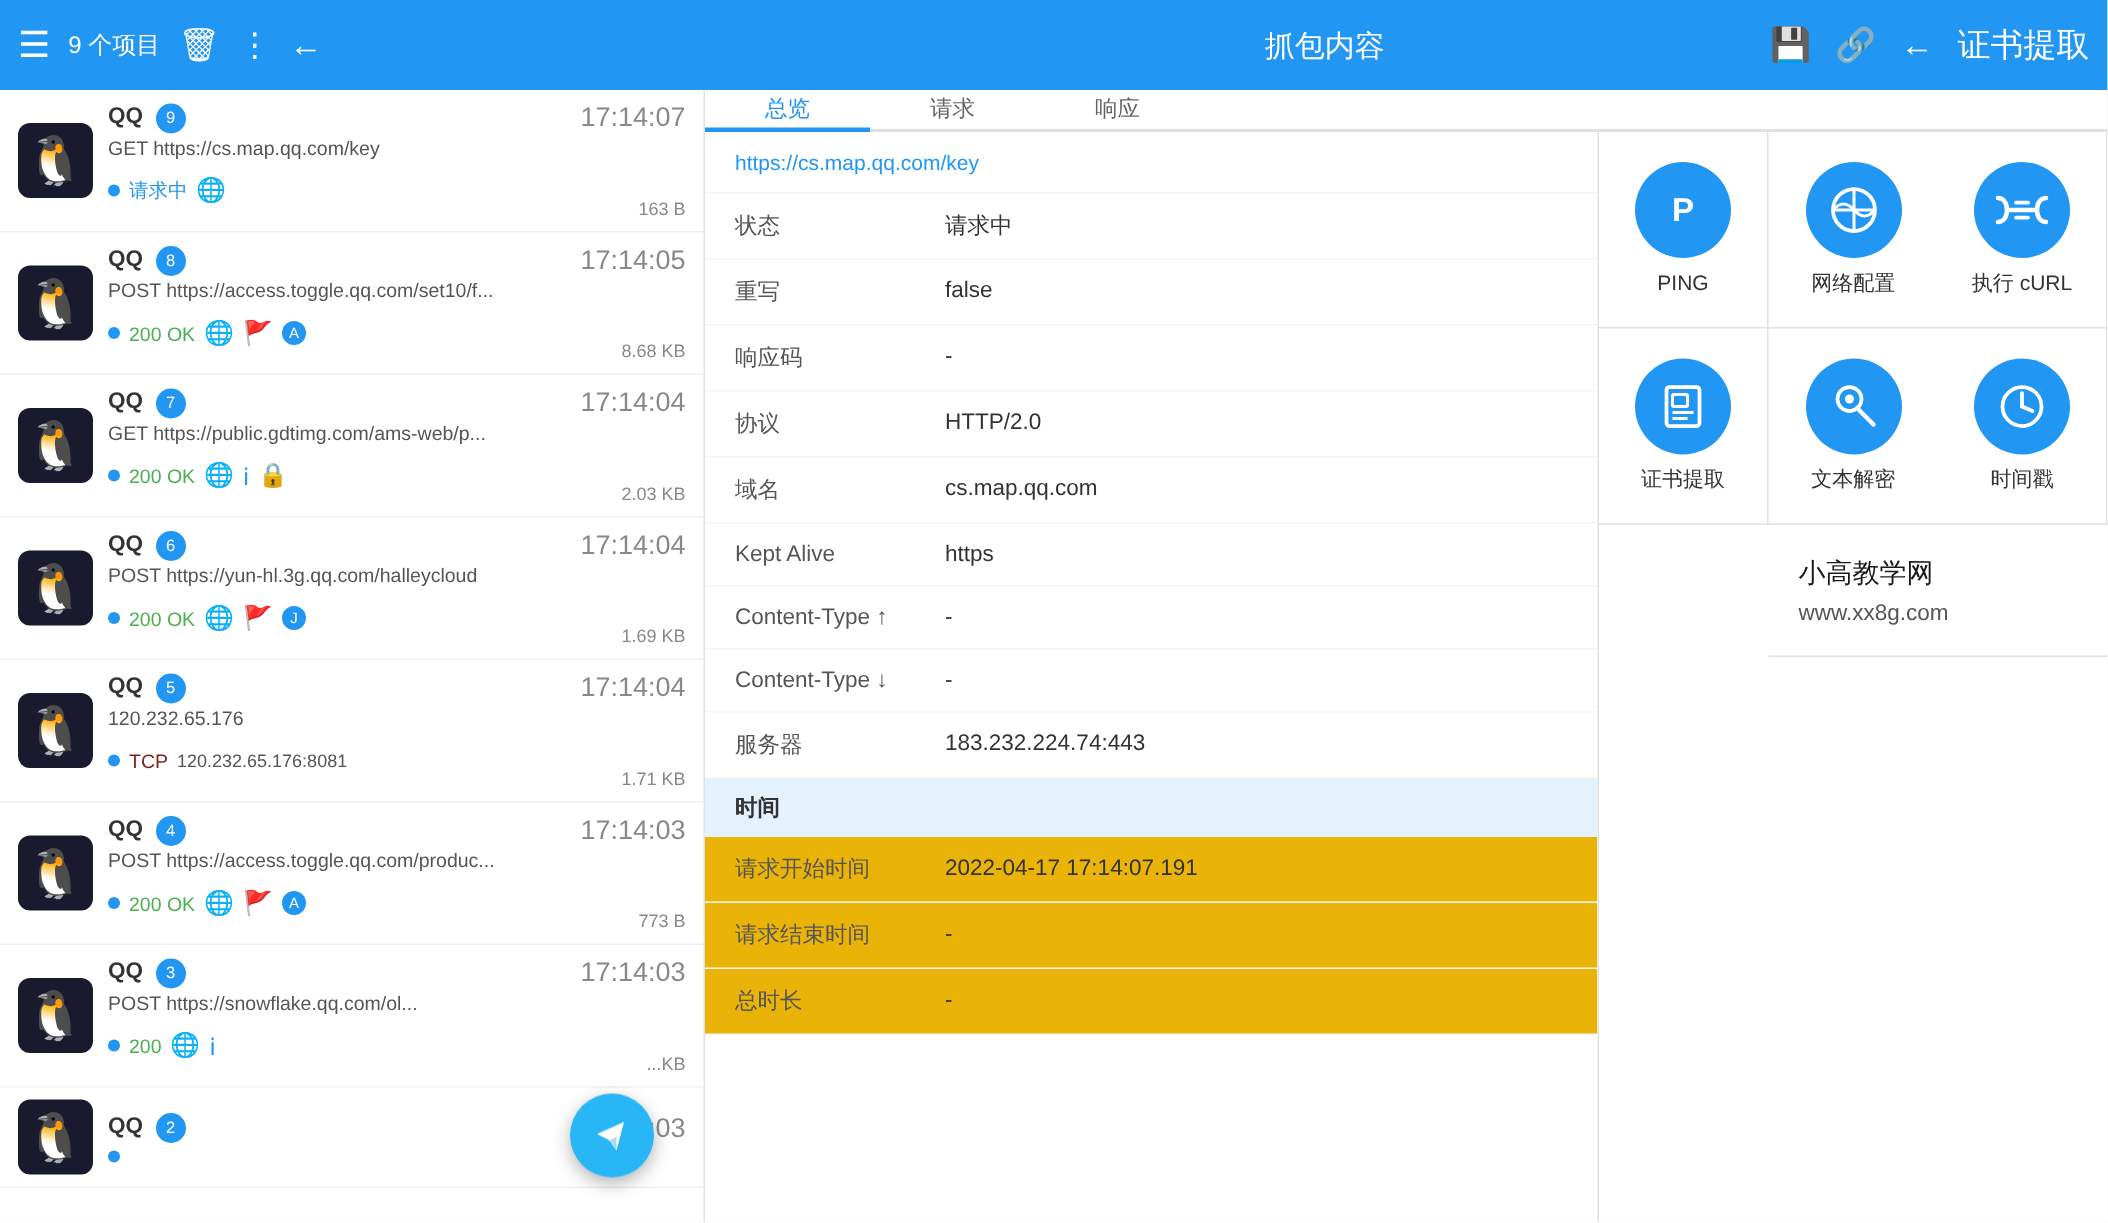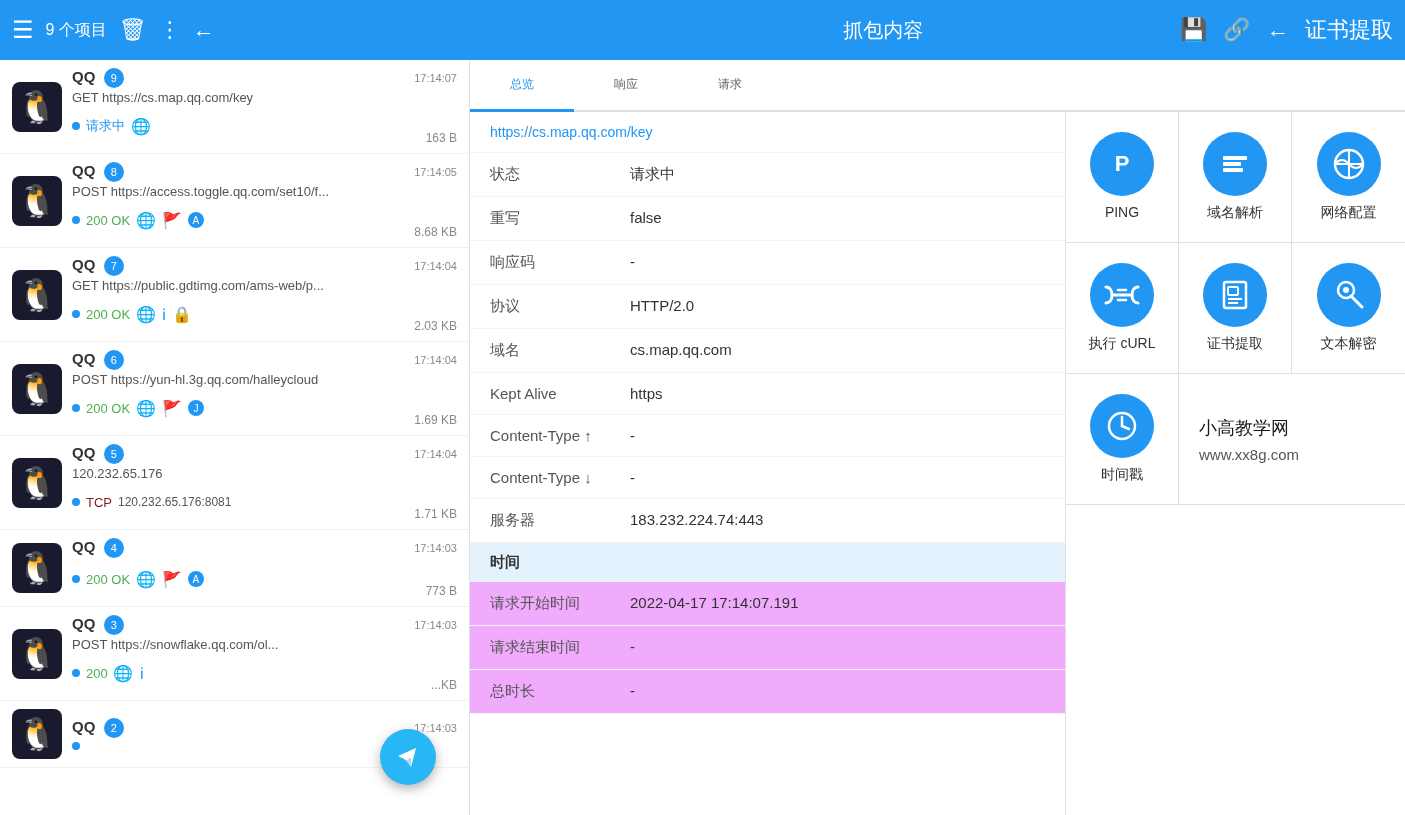--- a/index.html
+++ b/index.html
@@ -70,21 +70,21 @@
       color: white;
       border-radius: 50%;
       width: 20px;
       height: 20px;
       display: inline-flex;
       align-items: center;
       justify-content: center;
       font-size: 11px;
       margin-left: 4px;
     }
-    .timestamp { font-size: 11px; color: #888; text-align: center; }
+    .timestamp { font-size: 18px; color: #888; text-align: center; }
     .url-line { font-size: 13px; color: #555; white-space: nowrap; overflow: hidden; text-overflow: ellipsis; }
     .status-line { display: flex; align-items: center; gap: 6px; margin-top: 2px; }
     .status-ok { color: #4CAF50; font-size: 13px; font-weight: 500; }
     .status-pending { color: #2196F3; font-size: 13px; }
     .dot { width: 8px; height: 8px; border-radius: 50%; background: #2196F3; flex-shrink: 0; }
     .size-text { color: #888; font-size: 12px; margin-left: auto; margin-top: 24px; }
 
     
     .right-panel {
       flex: 1;
@@ -99,39 +99,39 @@
       overflow-y: auto;
     }
 
     
     .tabs {
       display: flex;
       border-bottom: 2px solid #e0e0e0;
       background: white;
     }
     .tab {
-      padding: 16px 40px;
-      font-size: 12px;
+      padding: 3px 40px;
+      font-size: 15px;
       cursor: pointer;
       color: #666;
       border-bottom: 3px solid transparent;
       margin-bottom: -2px;
     }
     .tab.active {
       color: #2196F3;
       border-bottom-color: #2196F3;
     }
     .detail-row {
       display: flex;
       padding: 12px 20px;
       border-bottom: 1px solid #f5f5f5;
       align-items: flex-start;
     }
     .detail-row.highlighted {
-      background: #f0abfc;
+      background: #eab308;
     }
     .detail-label {
       width: 140px;
       font-size: 15px;
       color: #555;
       flex-shrink: 0;
     }
     .detail-value {
       font-size: 15px;
       color: #333;
@@ -379,20 +379,21 @@
         <span style="font-size:32px;">🐧</span>
       </div>
       <div class="packet-info">
         <div class="packet-header">
           <span>
             <span class="app-name">QQ</span>
             <span class="badge">4</span>
           </span>
           <span class="timestamp">17:14:03</span>
         </div>
+        <div class="url-line">POST https://access.toggle.qq.com/produc...</div>
         <div class="status-line">
           <span class="dot"></span>
           <span class="status-ok">200 OK</span>
           <span class="tag">🌐</span>
           <span class="tag">🚩</span>
           <span class="tag" style="background:#2196F3;color:white;border-radius:50%;width:16px;height:16px;display:inline-flex;align-items:center;justify-content:center;font-size:10px;">A</span>
           <span class="size-text">773 B</span>
         </div>
       </div>
     </div>
@@ -438,22 +439,22 @@
         </div>
       </div>
     </div>
 
   </div>
 
   <div class="right-panel">
 
     <div class="tabs">
       <div class="tab active">总览</div>
+      <div class="tab">请求</div>
       <div class="tab">响应</div>
-      <div class="tab">请求</div>
     </div>
 
     <div style="display:flex;flex:1;overflow:hidden;">
 
       <div class="center-content">
 
         <div class="detail-row">
           <span class="url-value">https://cs.map.qq.com/key</span>
         </div>
 
@@ -510,30 +511,20 @@
 
       </div>
 
       <div class="tool-panel">
 
         <div class="tool-item">
           <div class="tool-circle" style="font-size:22px;font-weight:700;">P</div>
           <span class="tool-label">PING</span>
         </div>
 
-        <div class="tool-item">
-          <div class="tool-circle">
-            <svg width="32" height="32" viewBox="0 0 32 32" fill="none">
-              <rect x="4" y="8" width="24" height="4" rx="1" fill="white"></rect>
-              <rect x="4" y="14" width="18" height="4" rx="1" fill="white"></rect>
-              <rect x="4" y="20" width="20" height="4" rx="1" fill="white"></rect>
-            </svg>
-          </div>
-          <span class="tool-label">域名解析</span>
-        </div>
 
         <div class="tool-item" style="border-right:none;">
           <div class="tool-circle">
             <svg width="36" height="36" viewBox="0 0 36 36" fill="none">
               <path d="M18 4 C10.3 4 4 10.3 4 18 C4 25.7 10.3 32 18 32 C25.7 32 32 25.7 32 18 C32 10.3 25.7 4 18 4Z" stroke="white" stroke-width="2.5" fill="none"></path>
               <path d="M4 18 Q11 10 18 18 Q25 26 32 18" stroke="white" stroke-width="2" fill="none"></path>
               <line x1="18" y1="4" x2="18" y2="32" stroke="white" stroke-width="2"></line>
               <line x1="4" y1="18" x2="32" y2="18" stroke="white" stroke-width="2"></line>
             </svg>
           </div>

